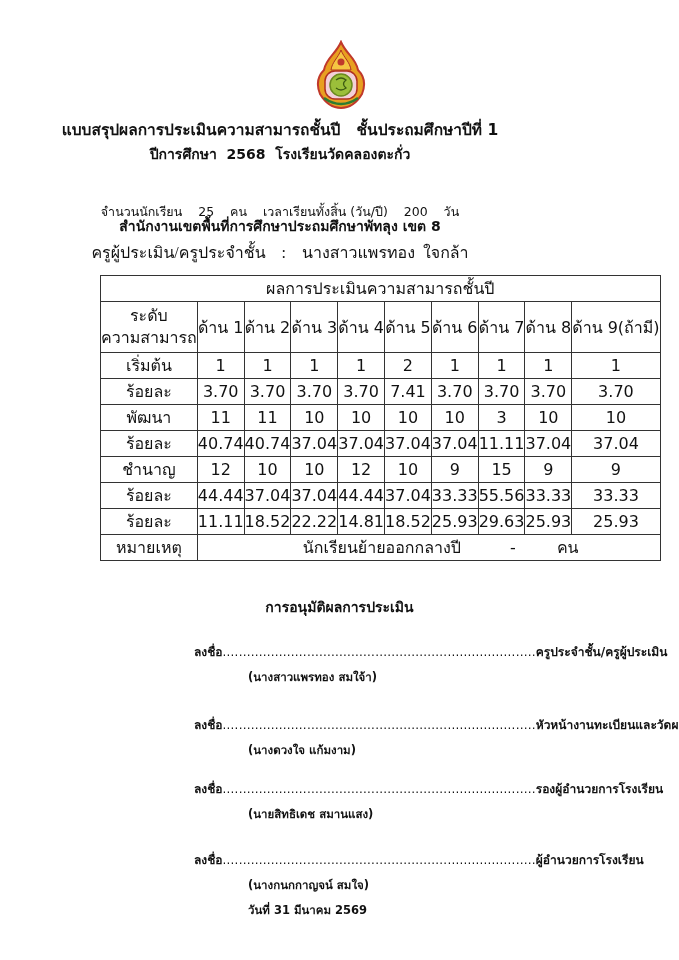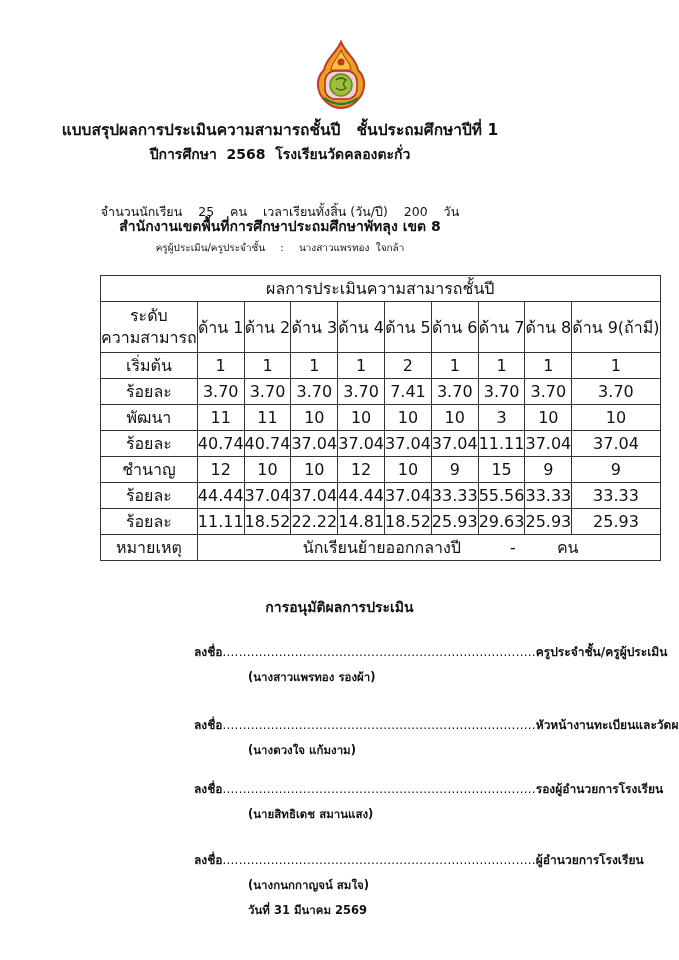--- a/index.html
+++ b/index.html
@@ -5,21 +5,21 @@
   html, body { margin:0; padding:0; background:#ffffff; }
   body { width:679px; height:960px; position:relative; overflow:hidden;
          font-family:"DejaVu Sans", sans-serif; color:#111; }
   .abs { position:absolute; }
   .center { left:0; width:560px; text-align:center; }
   .logo { left:314px; top:40px; width:54px; height:70px; }
   .t1 { top:117px; font-size:15.5px; font-weight:bold; }
   .t2 { top:143px; font-size:14px; font-weight:bold; }
   .t3 { top:167px; font-size:14px; font-weight:bold;margin-top:48px; }
   .t4 { top:202px; font-size:12.5px; }
-  .t5 { top:240px; font-size:10px; }
+  .t5 { top:240px; font-size:16px;font-family:Liberation Serif, serif; }
   .t4 span, .t5 span { margin:8px 6px; }
   table.res { position:absolute; left:100px; top:275px; width:463px;
               border-collapse:collapse; font-size:16px; }
   table.res td { border:1.3px solid #333; text-align:center; padding:0;
                  height:23px; white-space:nowrap; }
   table.res tr.title td { height:24px; }
   table.res tr.head td { height:50px; }
   table.res td.lab { width:76px; }
   table.res td.c9 { width:70px; }
   .note-cell { text-align:left; padding-left:24px !important; }
@@ -180,21 +180,21 @@
     </td>
   </tr>
 </tbody>
   </table>
 
 <div class="abs approve">การอนุมัติผลการประเมิน</div>
 
 <div class="abs sig" style="top:642px;">
   <span>ลงชื่อ</span><span class="dots">..............................................................................</span><span>ครูประจำชั้น/ครูผู้ประเมิน</span>
 </div>
-<div class="abs name" style="top:668px;">(นางสาวแพรทอง  รองผ้า)</div>
+<div class="abs name" style="top:668px;">(นางสาวแพรทอง  สมใจ้า)</div>
 
 <div class="abs sig" style="top:715px;">
   <span>ลงชื่อ</span><span class="dots">..............................................................................</span><span>หัวหน้างานทะเบียนและวัดผล</span>
 </div>
 <div class="abs name" style="top:741px;">(นางดวงใจ  แก้มงาม)</div>
 
 <div class="abs sig" style="top:779px;">
   <span>ลงชื่อ</span><span class="dots">..............................................................................</span><span>รองผู้อำนวยการโรงเรียน</span>
 </div>
 <div class="abs name" style="top:805px;">(นายสิทธิเดช  สมานแสง)</div>

